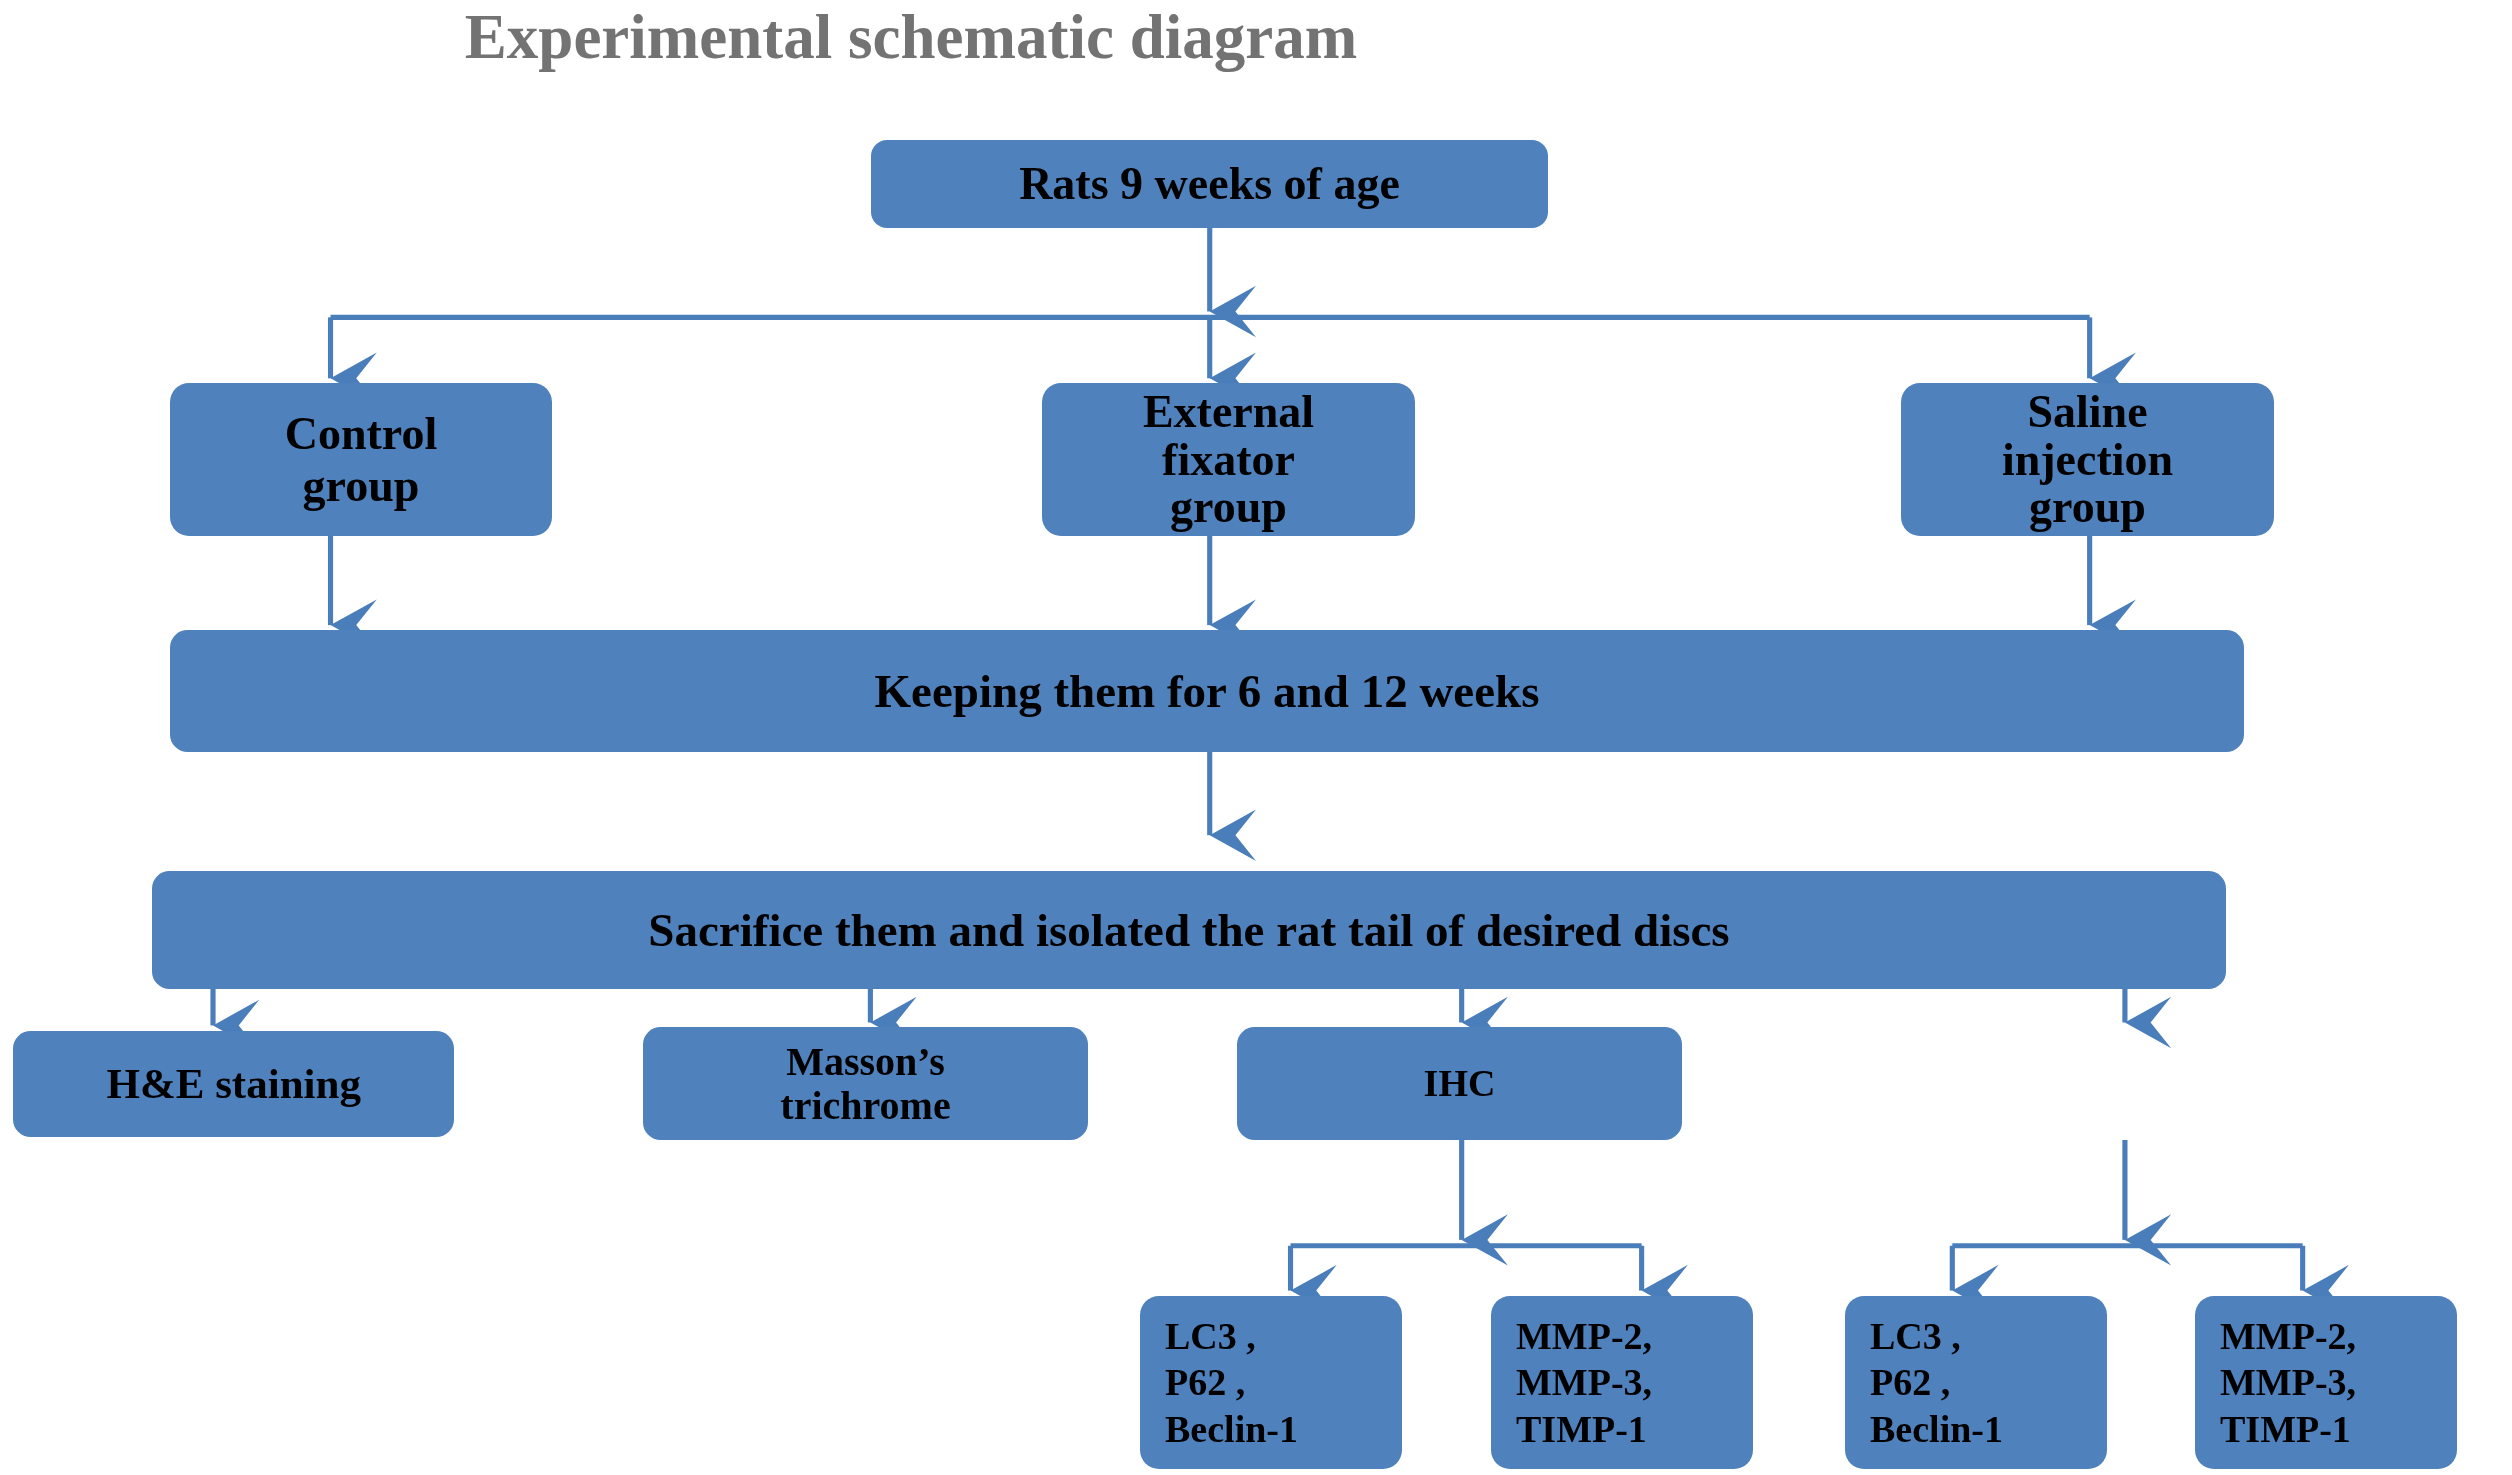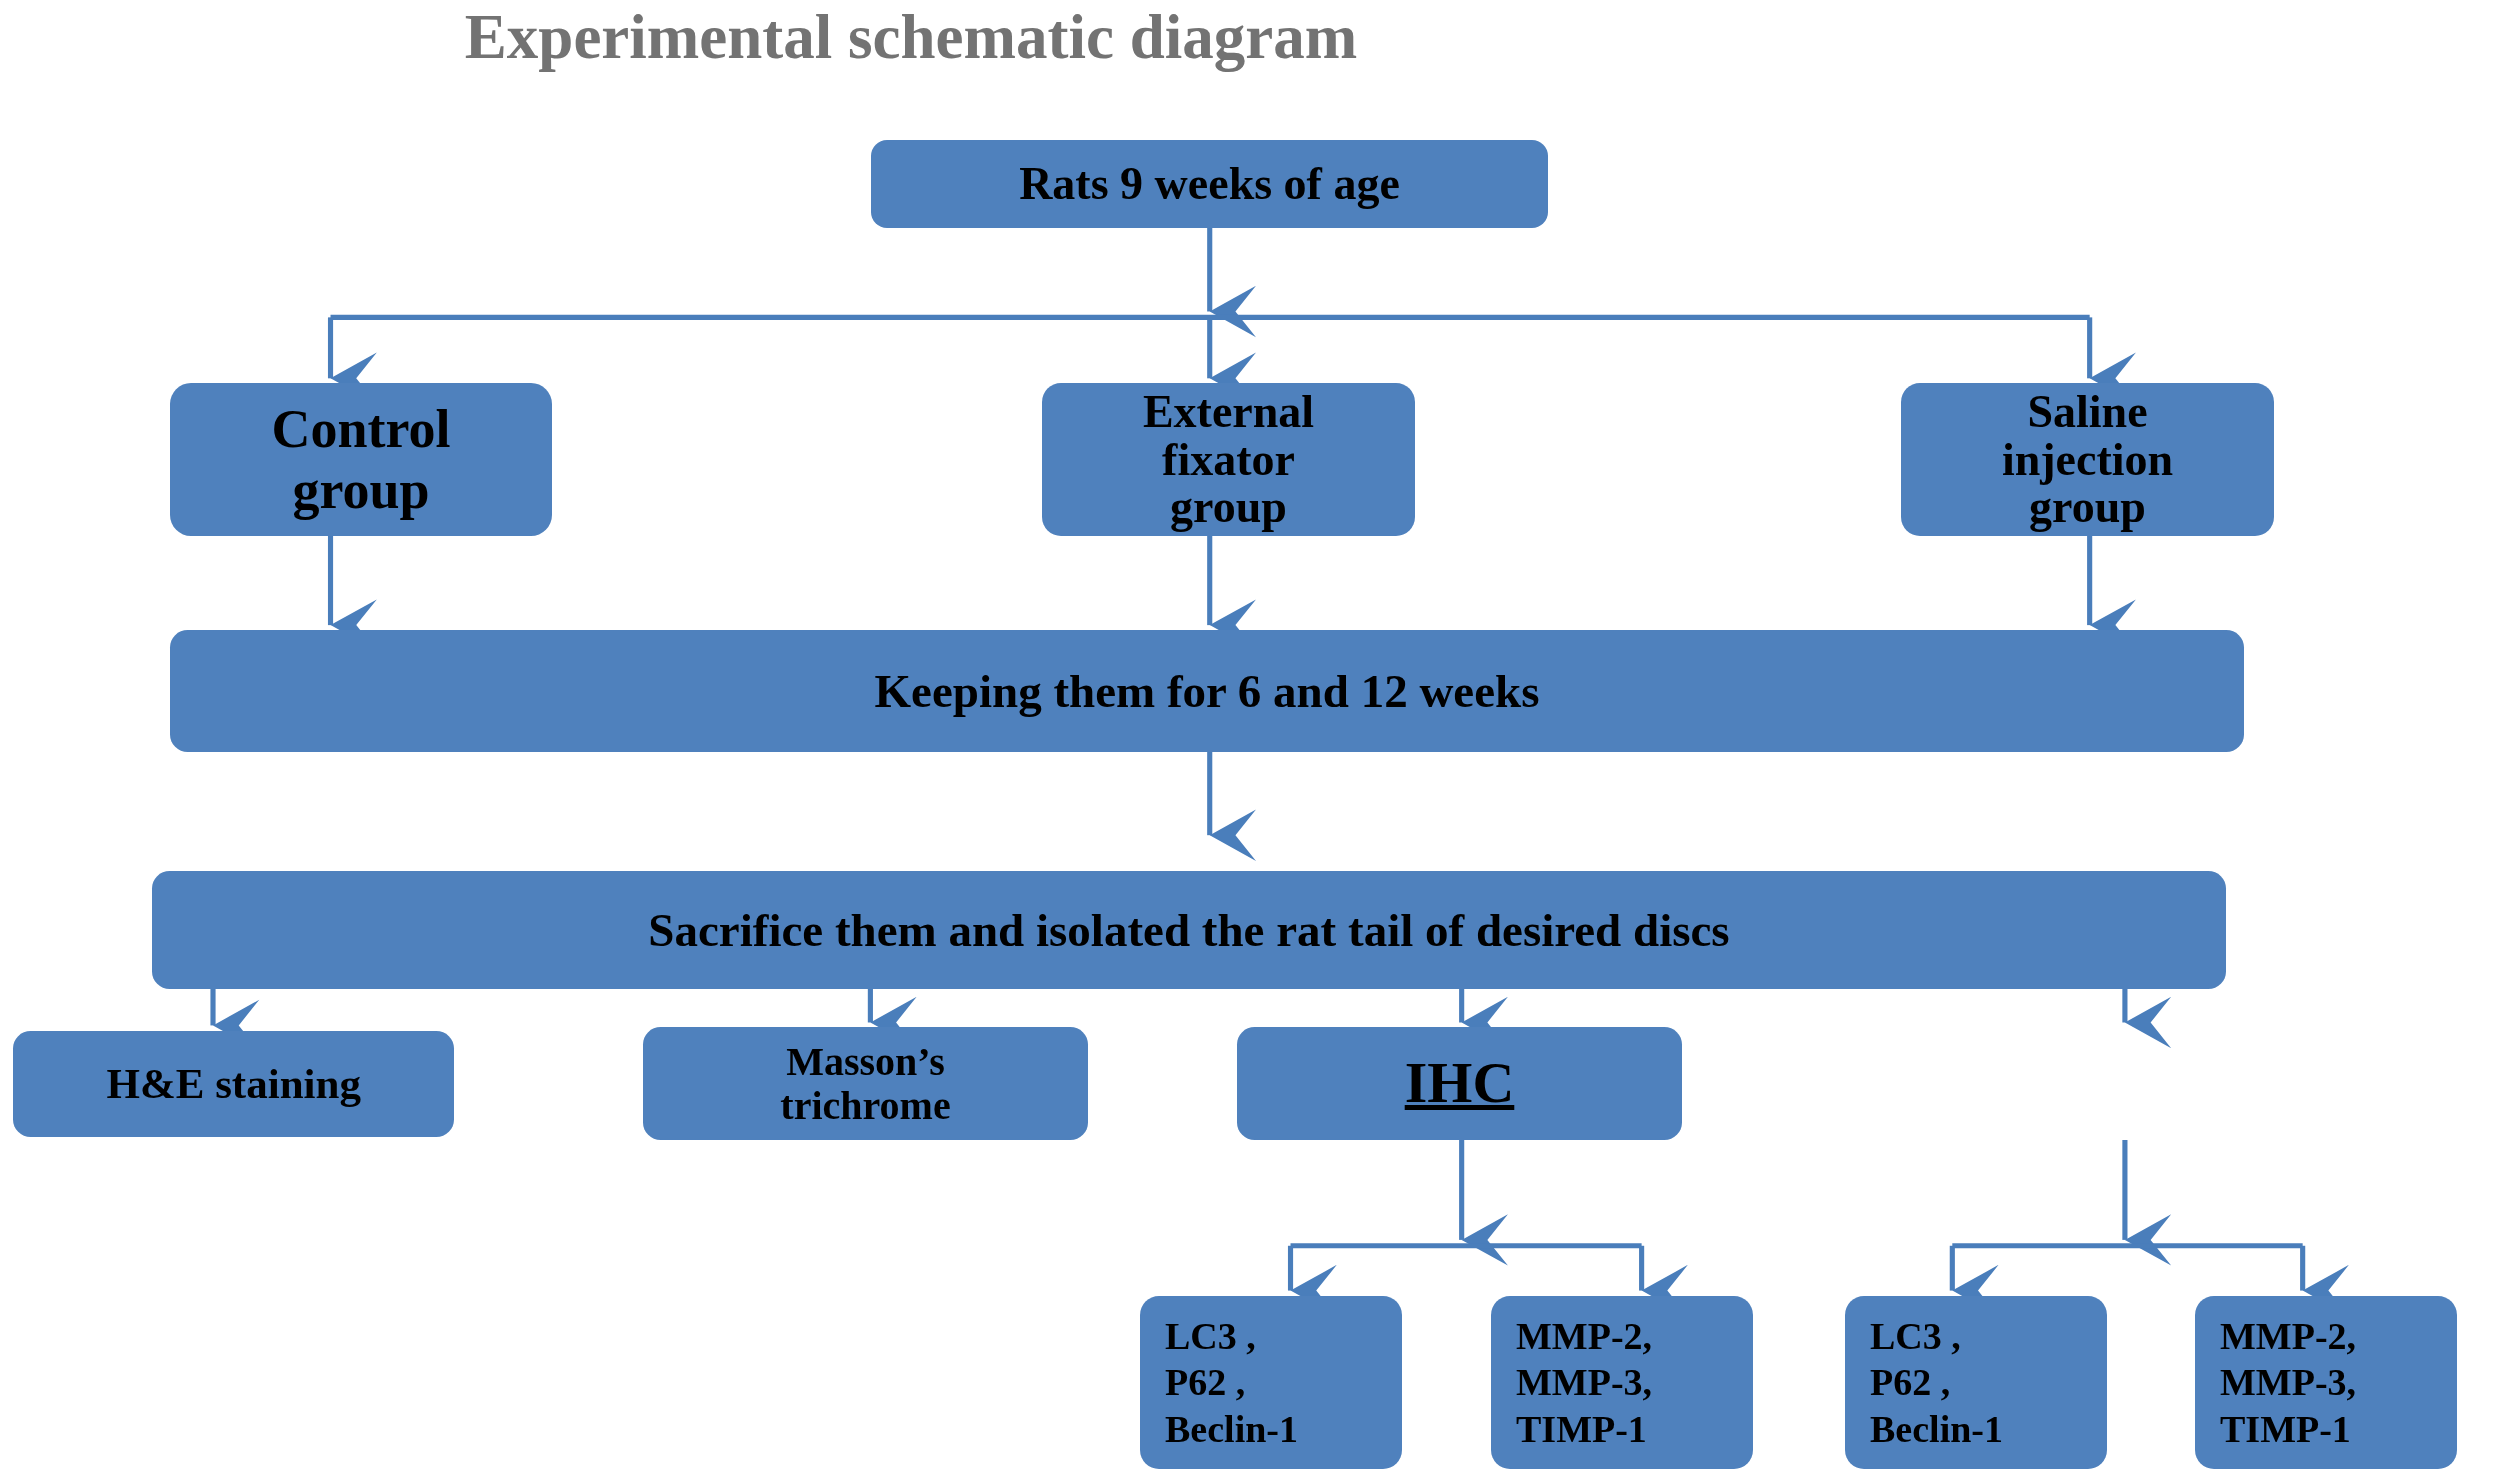--- a/index.html
+++ b/index.html
@@ -55,28 +55,28 @@
     text-align: center;
     line-height: 1.12;
     white-space: pre-line;
     overflow: hidden;
   }
   .node.left-text {
     justify-content: flex-start;
     text-align: left;
   }
   .n-rats      { left: 871px; top: 140px;  width: 677px;  height: 88px;  font-size: 46px; border-radius: 16px; }
-  .n-control   { left: 170px;  top: 383px;  width: 382px;  height: 153px;  font-size: 54px; border-radius: 21px; }
+  .n-control   { left: 170px;  top: 383px;  width: 382px;  height: 153px;  font-size: 46px; }
   .n-external  { left: 1042px; top: 383px;  width: 373px;  height: 153px;  font-size: 46px; line-height: 1.03; }
   .n-saline    { left: 1901px; top: 383px;  width: 373px;  height: 153px;  font-size: 46px; line-height: 1.03; }
   .n-keeping   { left: 170px;  top: 630px;  width: 2074px; height: 122px;  font-size: 47px; border-radius: 17.6px; }
   .n-sacrifice { left: 152px;  top: 840px; width: 2074px; height: 118px;  font-size: 47px; border-radius: 17.6px; margin-top: 31px; }
   .n-he        { left: 13.2px;   top: 1031px; width: 441px;  height: 106px;  font-size: 43px; border-radius: 17.6px; }
   .n-masson    { left: 643px;  top: 1027px; width: 445px;  height: 113px;  font-size: 40px; border-radius: 17.6px; line-height: 1.08; }
-  .n-ihc       { left: 1237px; top: 1027px; width: 445px;  height: 113px;  font-size: 58px; border-radius: 17.6px; text-decoration: underline; }
+  .n-ihc       { left: 1237px; top: 1027px; width: 445px;  height: 113px;  font-size: 38px; border-radius: 17.6px; }
   .n-qpcr      { left: 1901px; top: 1027px; width: 445px;  height: 113px;  font-size: 43px; border-radius: 17.6px; }
   .n-leaf      { width: 262px; height: 173px; font-size: 38px; border-radius: 19px; line-height: 1.22; padding-left: 25px; }
   .n-leaf1     { left: 1140px; top: 1296px; }
   .n-leaf2     { left: 1491px; top: 1296px; }
   .n-leaf3     { left: 1845px; top: 1296px; }
   .n-leaf4     { left: 2195px; top: 1296px; }
 </style>
 </head>
 <body>
 

